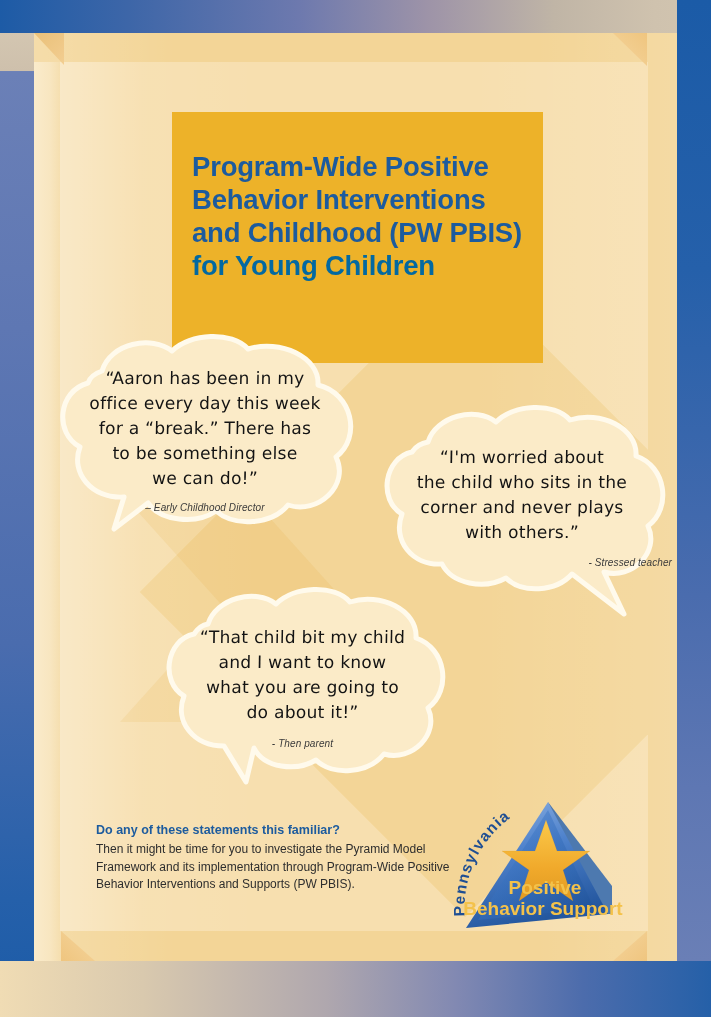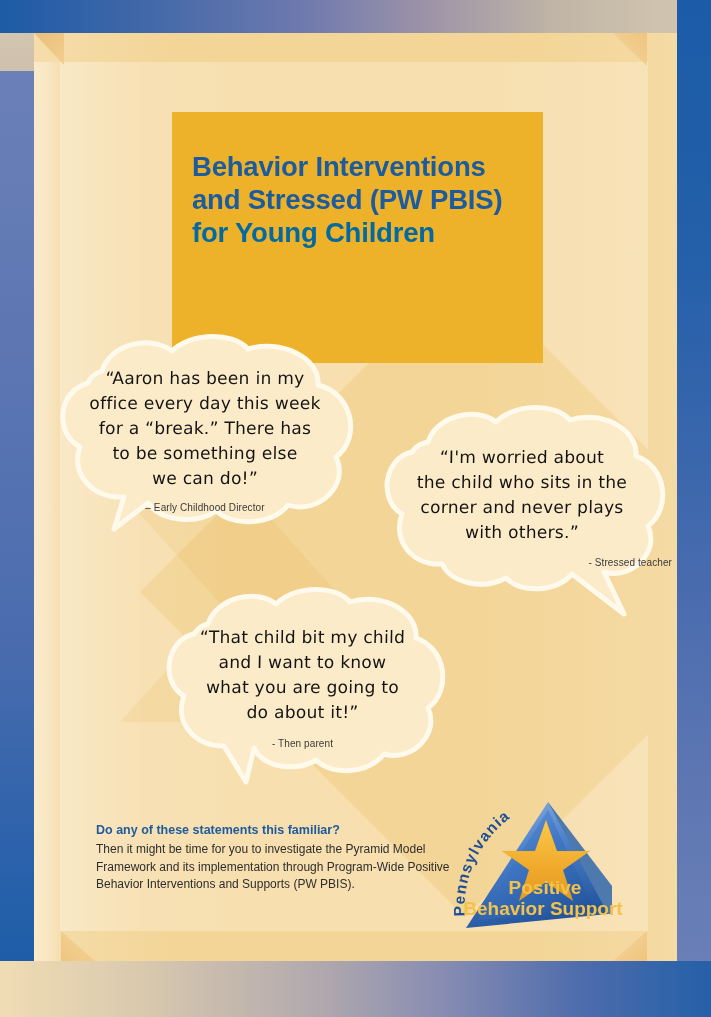--- a/index.html
+++ b/index.html
@@ -123,21 +123,21 @@
     position:absolute; left:0; top:0; width:100%;
     text-align:center; color:#131313;
     font-family:"DejaVu Sans", sans-serif;
     font-style:normal;
   }
   .quote{
     font-size:17px; line-height:25px; letter-spacing:.3px;
     transform:skewX(-1deg);
   }
   .attrib{
-    font-size:10px; color:#3A3A3A; letter-spacing:.1px;
+    font-size:10px; font-style:italic; color:#3A3A3A; letter-spacing:.1px;
     font-family:"Liberation Sans", sans-serif;
   }
 
   #bubble1{left:40px; top:333px; width:330px; height:215px;}
   #bubble1 .bubble-txt{padding-top:33px;}
   #bubble1 .attrib{margin-top:11px;}
 
   #bubble2{left:372px; top:402px; width:300px; height:225px;}
   #bubble2 .bubble-txt{padding-top:43px;}
   #bubble2 .attrib{margin-top:12px;text-align:right;}
@@ -181,22 +181,23 @@
 
   <div class="panel-sheen" style="position:absolute;left:60px;top:62px;width:588px;height:869px;"></div>
 
   <div class="fold-tl"></div>
   <div class="fold-tr"></div>
   <div class="fold-bl"></div>
   <div class="fold-br"></div>
 
   <div class="title-box"></div>
   <div class="title-text">
+    <div>Program-Wide Positive</div>
     <div>Behavior Interventions</div>
-    <div>and Stressed (PW PBIS)</div>
+    <div>and Childhood (PW PBIS)</div>
     <div class="line4">for Young Children</div>
   </div>
 
   <div class="bubble" id="bubble1">
     <svg viewBox="0 0 330 215" width="330" height="215">
       <path class="bubble-body" d="
         M 62,38
         C 70,10 112,2 132,18
         C 150,0 192,-2 208,16
         C 240,6 280,24 278,52

